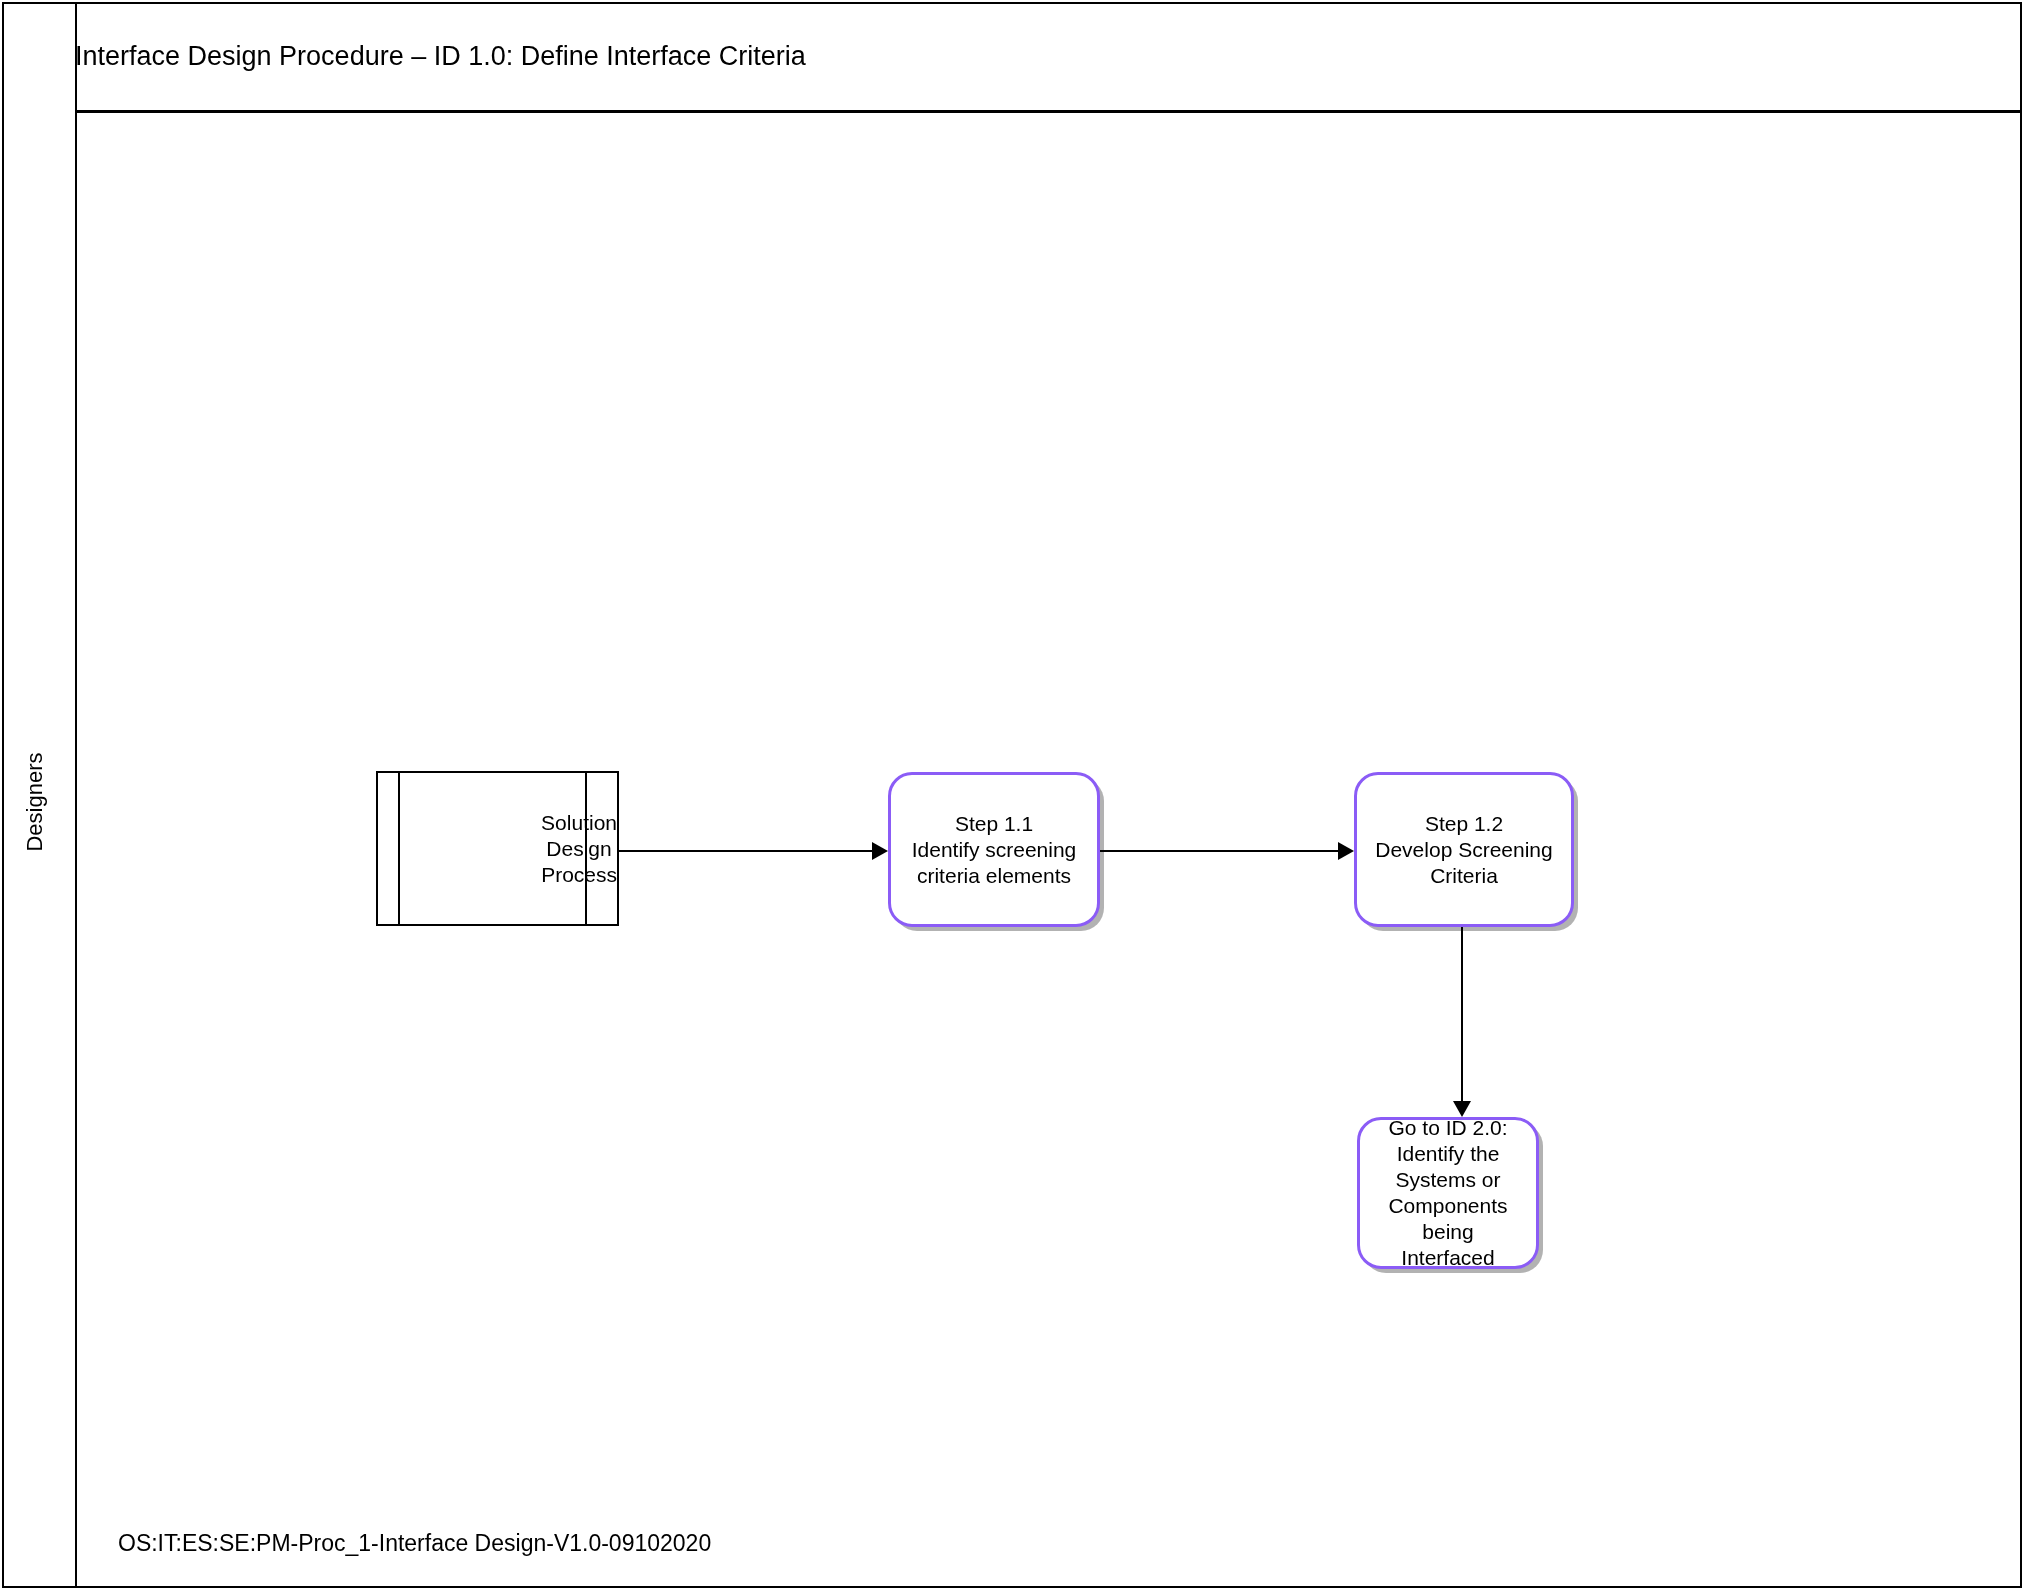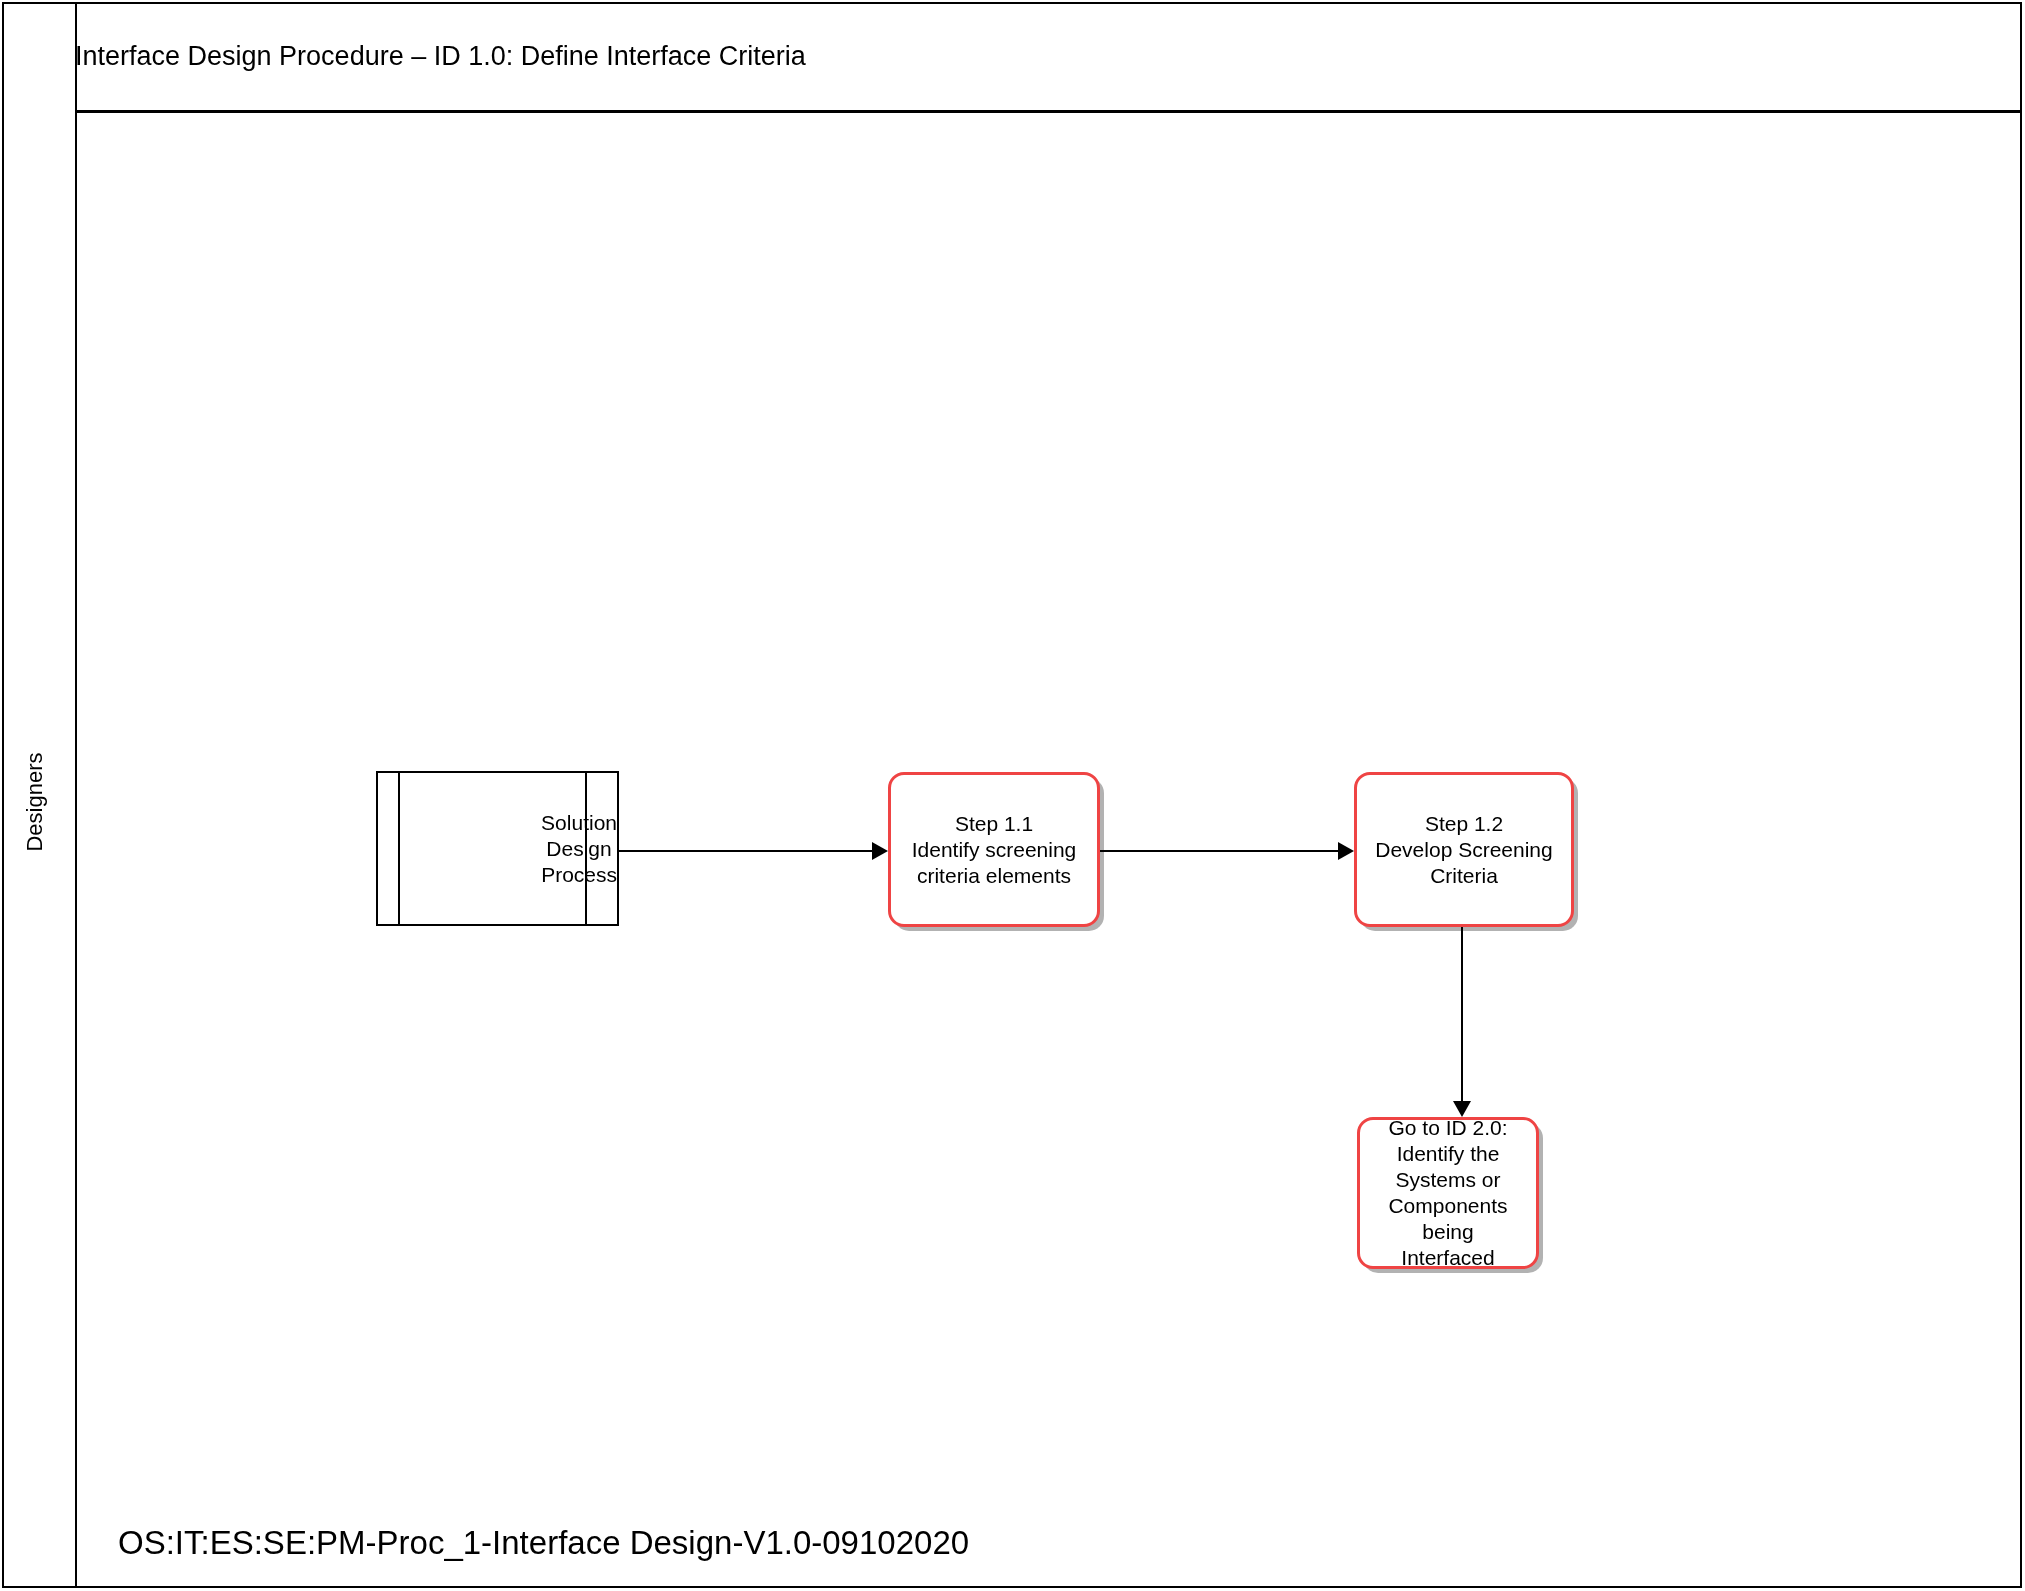--- a/index.html
+++ b/index.html
@@ -77,21 +77,21 @@
     transform: rotate(-90deg);
     transform-origin: center center;
     white-space: nowrap;
   }
 
   
   .footer-text {
     position: absolute;
     left: 118px;
     top: 1527px;
-    font-size: 33px;
+    font-size: 23px;
     line-height: 32px;
     white-space: nowrap;
   }
 
   
   .node-text {
     font-size: 21px;
     line-height: 26px;
     text-align: center;
     white-space: pre-line;
@@ -116,22 +116,22 @@
   }
   .node-subprocess .bar.left  { left: 20px; }
   .node-subprocess .bar.right { right: 30px; }
   .node-subprocess .node-text { position: relative; z-index: 2; }
 
   
   .node-process {
     position: absolute;
     box-sizing: border-box;
     background: #ffffff;
-    border: 3px solid #ef4444;
-    border-radius: 16px;
+    border: 3px solid #8b5cf6;
+    border-radius: 24px;
     display: flex;
     align-items: center;
     justify-content: center;
     box-shadow: 5px 5px 0 -1px rgba(0,0,0,0.30);
   }
 
   
   .conn-h {
     position: absolute;
     height: 2px;

